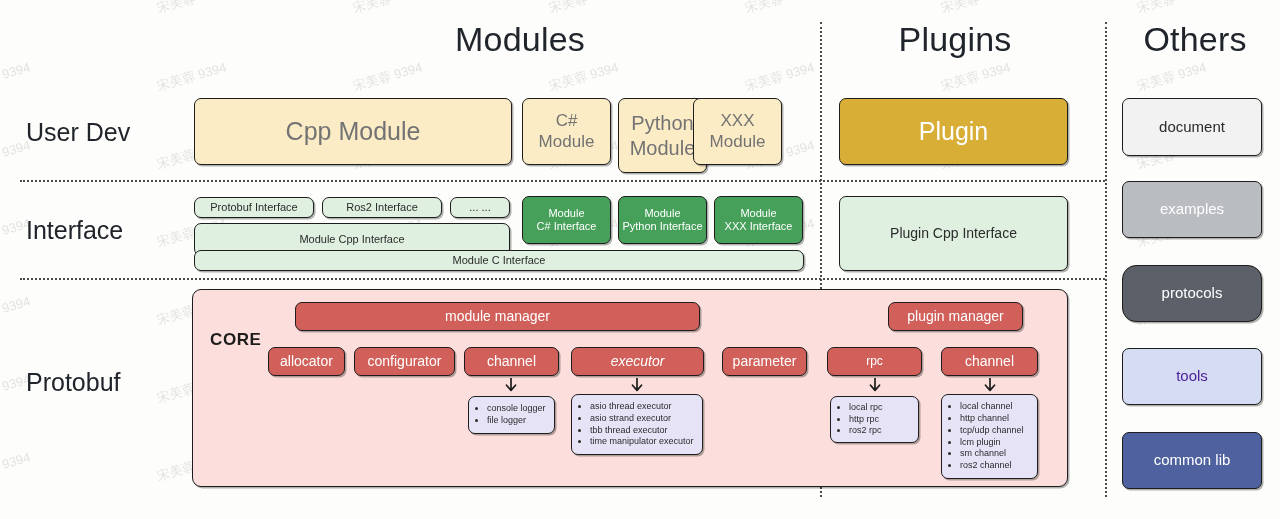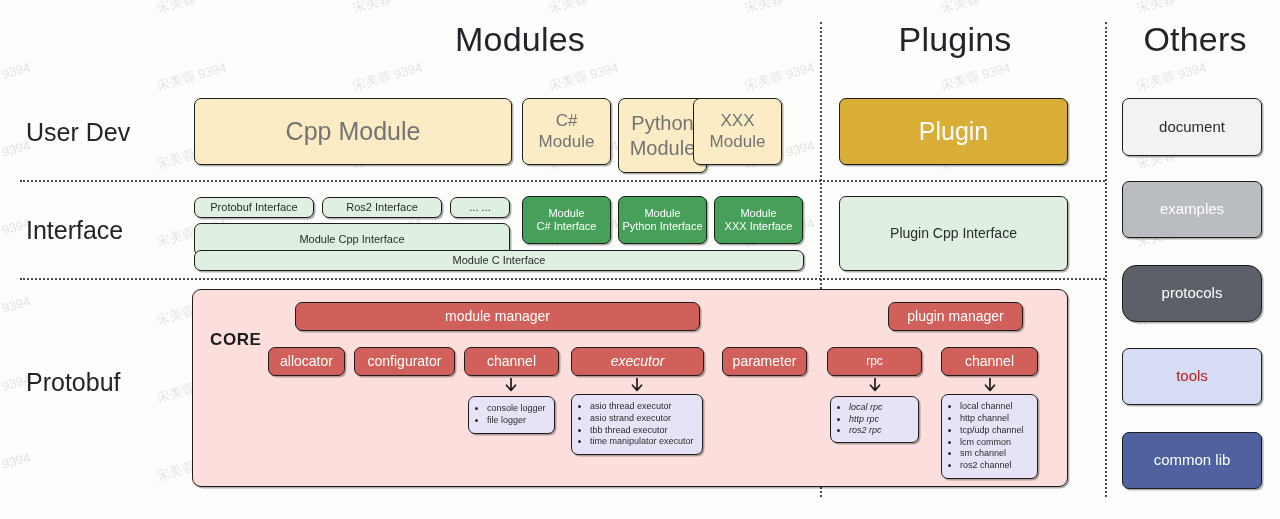--- a/index.html
+++ b/index.html
@@ -91,21 +91,21 @@
     padding: 0 0 0 18px;
     text-align: left;
     list-style: disc;
   }
   .m-list li { margin: 0 0 1px 0; padding: 0; }
 
   
   .m-doc       { background: #f2f2f2; color: #2b2b2b; }
   .m-examples  { background: #b9bcc0; color: #ffffff; }
   .m-protocols { background: #5c6068; color: #ffffff; }
-  .m-tools     { background: #d5dcf4; color: #b91c1c; }
+  .m-tools     { background: #d5dcf4; color: #4c1d95; }
   .m-commonlib { background: #4f629f; color: #ffffff; }
 
   
   .core-label {
     position: absolute;
     font-size: 17px;
     font-weight: bold;
     letter-spacing: .6px;
     color: #1d1d1d;
   }
@@ -309,34 +309,34 @@
 
   <div class="box m-list" style="left:571px; top:394px; width:132px; height:61px; font-size:9px;">
     <ul>
         <li>asio thread executor</li>
         <li>asio strand executor</li>
         <li>tbb thread executor</li>
         <li>time manipulator executor</li>
       </ul>
   </div>
 
-  <div class="box m-list" style="left:830px; top:396px; width:89px; height:47px; font-size:9px;font-style:italic;">
+  <div class="box m-list" style="left:830px; top:396px; width:89px; height:47px; font-size:9px;">
     <ul>
         <li>local rpc</li>
         <li>http rpc</li>
         <li>ros2 rpc</li>
       </ul>
   </div>
 
   <div class="box m-list" style="left:941px; top:394px; width:97px; height:85px; font-size:9px;">
     <ul>
         <li>local channel</li>
         <li>http channel</li>
         <li>tcp/udp channel</li>
-        <li>lcm common</li>
+        <li>lcm plugin</li>
         <li>sm channel</li>
         <li>ros2 channel</li>
       </ul>
   </div>
 
   <div class="box m-doc" style="left:1122px; top:98px; width:140px; height:58px; font-size:15px;">document</div>
   <div class="box m-examples" style="left:1122px; top:181px; width:140px; height:57px; font-size:15px;">examples</div>
   <div class="box m-protocols" style="left:1122px; top:265px; width:140px; height:57px; font-size:15px;border-radius:14px;">protocols</div>
   <div class="box m-tools" style="left:1122px; top:348px; width:140px; height:57px; font-size:15px;">tools</div>
   <div class="box m-commonlib" style="left:1122px; top:432px; width:140px; height:57px; font-size:15px;">common lib</div>

